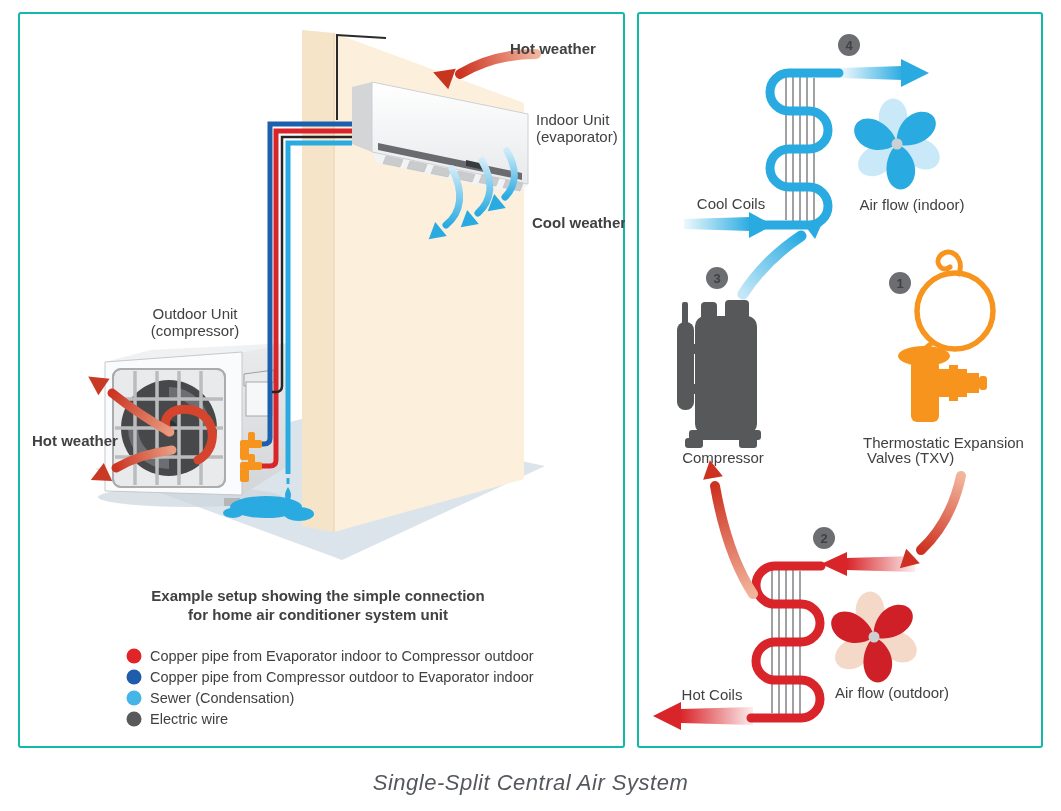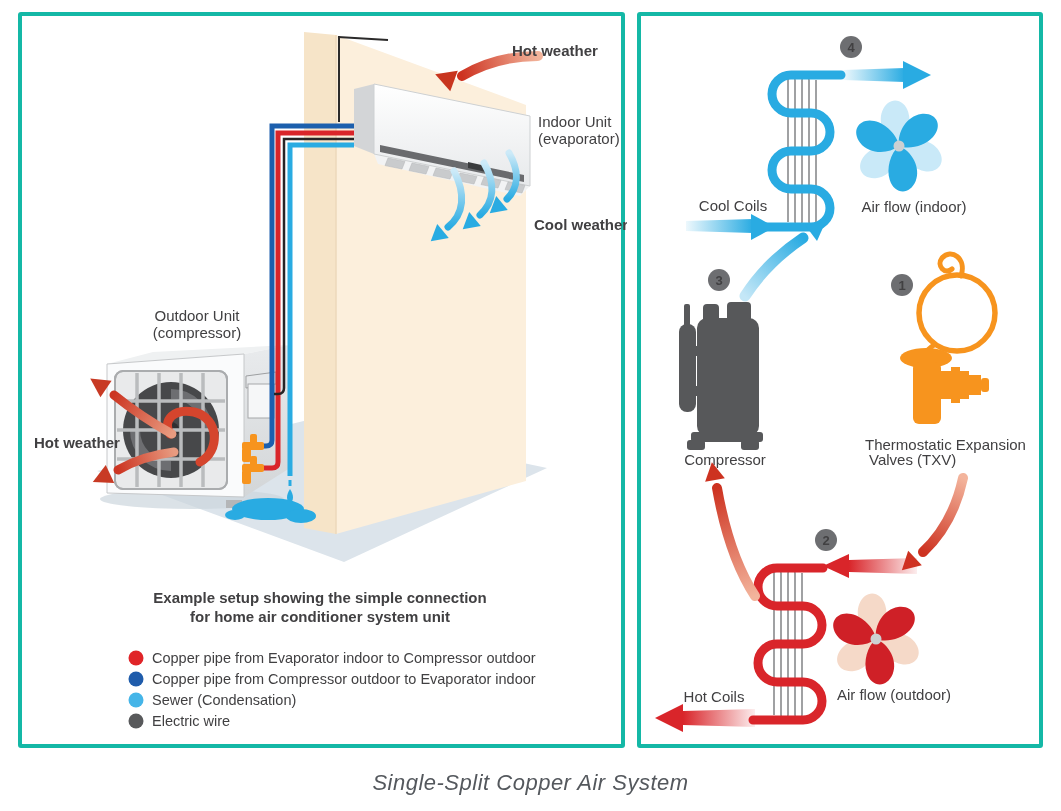--- a/index.html
+++ b/index.html
@@ -1,17 +1,17 @@
 <!DOCTYPE html>
 <html><head>
 <meta charset="utf-8">
 <style>
   html,body{margin:0;padding:0;background:#ffffff;}
   body{width:1061px;height:811px;position:relative;font-family:"Liberation Sans",sans-serif;overflow:hidden;}
-  .panel{position:absolute;background:#fff;border:4px solid #14b8a6;border-radius:3px;box-sizing:border-box;}
+  .panel{position:absolute;background:#fff;border:2px solid #14b8a6;border-radius:3px;box-sizing:border-box;}
   #panel-left{left:18px;top:12px;width:607px;height:736px;}
   #panel-right{left:637px;top:12px;width:406px;height:736px;}
   svg{display:block;}
   svg text{font-family:"Liberation Sans",sans-serif;fill:#414042;}
   .caption-wrap{position:absolute;left:0;right:0;top:770px;text-align:center;}
   .caption-text{font-style:italic;font-size:22px;color:#54585d;letter-spacing:.5px;font-weight:500;}
 </style>
 </head>
 <body>
 
@@ -344,14 +344,14 @@
   <text x="73" y="686" font-size="15" text-anchor="middle">Hot Coils</text>
   <text x="253" y="684" font-size="15" text-anchor="middle">Air flow (outdoor)</text>
   <g>
     <polygon points="42,695 114,693 114,711 42,709" fill="url(#redTailR)"></polygon>
     <polygon points="42,688 42,716 14,702" fill="#d9252a"></polygon>
   </g>
 </svg>
 </div>
 
 <div class="caption-wrap">
-  <span class="caption-text">Single-Split Copper Air System</span>
+  <span class="caption-text">Single-Split Central Air System</span>
 </div>
 
 </body></html>

